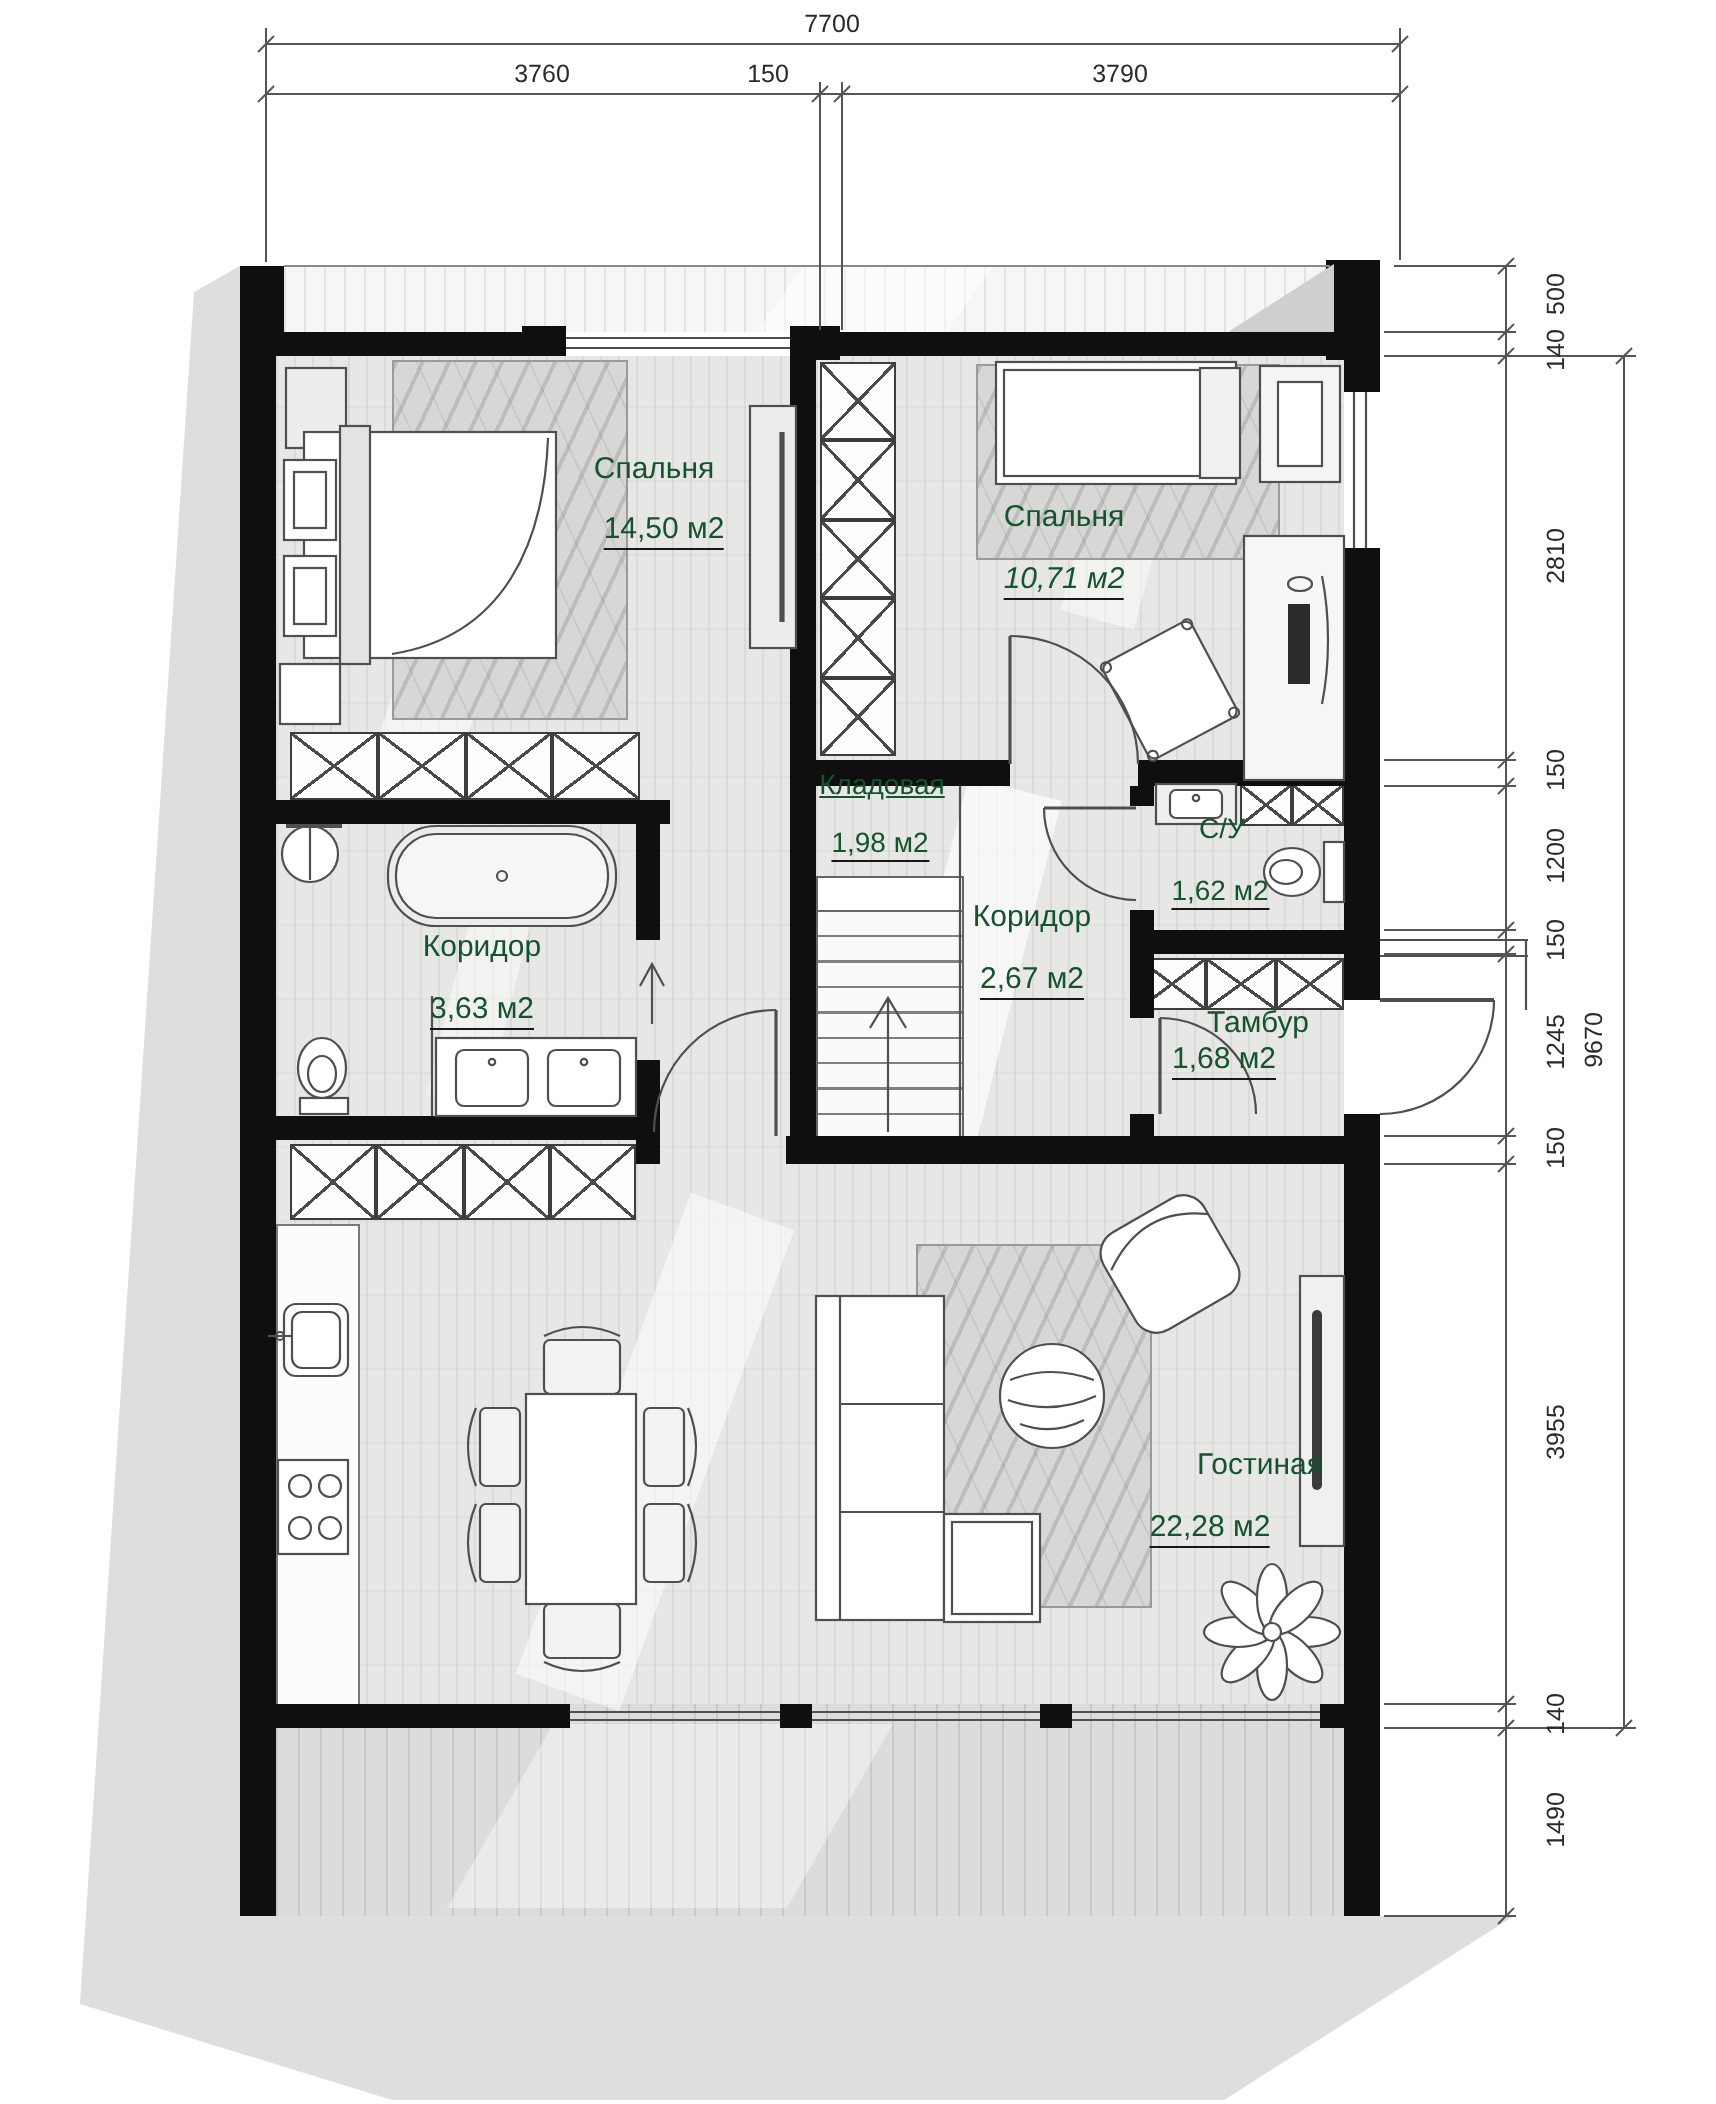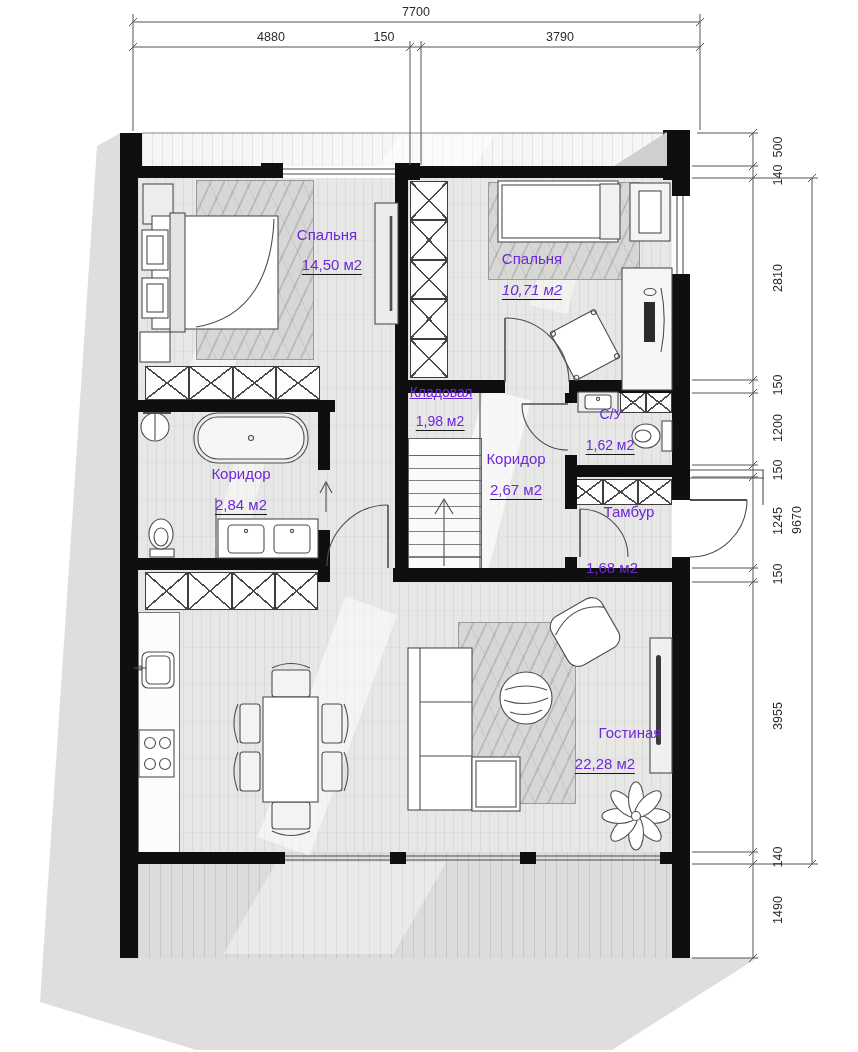--- a/index.html
+++ b/index.html
@@ -30,21 +30,21 @@
   .xbox{flex:1;background-color:#fdfdfd;border:1.4px solid #3d3d3d;margin:0;
     background-image:
      linear-gradient(to top right, transparent calc(50% - 0.8px), #4a4a4a calc(50% - 0.8px) calc(50% + 0.8px), transparent calc(50% + 0.8px)),
      linear-gradient(to bottom right, transparent calc(50% - 0.8px), #4a4a4a calc(50% - 0.8px) calc(50% + 0.8px), transparent calc(50% + 0.8px));}
   
   #stairs{background:#fafafa;border:1px solid #666;
     background-image:repeating-linear-gradient(to bottom, transparent 0 11.5px, #808080 11.5px 12.7px);}
   #stair-landing{background:#ffffff;border:1px solid #666;}
   #kitchen-counter{background:#fcfcfc;border:1px solid #777;}
   
-  .label{position:absolute;font-size:15px;line-height:17px;color:#6d28d9;white-space:nowrap;transform:translateX(-50%);}
+  .label{position:absolute;font-size:15px;line-height:17px;color:#14532d;white-space:nowrap;transform:translateX(-50%);}
   .area{border-bottom:1.3px solid #181818;padding-bottom:1px;}
   .dim{position:absolute;font-size:12.5px;color:#2a2a2a;white-space:nowrap;transform:translateX(-50%);}
   .vdim{position:absolute;width:70px;font-size:12.5px;color:#2a2a2a;text-align:center;
         transform:rotate(-90deg);white-space:nowrap;}
   svg{position:absolute;left:0;top:0;pointer-events:none;}
 </style>
 </head>
 <body>
 
 <div id="plan">
@@ -366,30 +366,30 @@
   <div class="label" style="left:441px;top:384px;font-size:14px;text-decoration:underline;"><span>Кладовая</span></div>
   <div class="label" style="left:440px;top:413px;font-size:14px;"><span class="area">1,98 м2</span></div>
 
   <div class="label" style="left:516px;top:450px;"><span>Коридор</span></div>
   <div class="label" style="left:516px;top:481px;"><span class="area">2,67 м2</span></div>
 
   <div class="label" style="left:611px;top:406px;font-size:14px;"><span>С/У</span></div>
   <div class="label" style="left:610px;top:437px;font-size:14px;"><span class="area">1,62 м2</span></div>
 
   <div class="label" style="left:613px;top:503px;margin-left:16px;"><span>Тамбур</span></div>
-  <div class="label" style="left:612px;top:559px;"><span class="area">1,68 м2</span></div>
+  <div class="label" style="left:612px;top:521px;"><span class="area">1,68 м2</span></div>
 
   <div class="label" style="left:241px;top:465px;"><span>Коридор</span></div>
-  <div class="label" style="left:241px;top:496px;"><span class="area">2,84 м2</span></div>
+  <div class="label" style="left:241px;top:496px;"><span class="area">3,63 м2</span></div>
 
   <div class="label" style="left:606px;top:724px;margin-left:24px;"><span>Гостиная</span></div>
   <div class="label" style="left:605px;top:755px;"><span class="area">22,28 м2</span></div>
 
   <div class="dim" style="left:416px;top:5px;"><span>7700</span></div>
-  <div class="dim" style="left:271px;top:30px;"><span>4880</span></div>
+  <div class="dim" style="left:271px;top:30px;"><span>3760</span></div>
   <div class="dim" style="left:384px;top:30px;"><span>150</span></div>
   <div class="dim" style="left:560px;top:30px;"><span>3790</span></div>
 
   <div class="vdim" style="left:743px;top:140px;"><span>500</span></div>
   <div class="vdim" style="left:743px;top:168px;"><span>140</span></div>
   <div class="vdim" style="left:743px;top:271px;"><span>2810</span></div>
   <div class="vdim" style="left:743px;top:378px;"><span>150</span></div>
   <div class="vdim" style="left:743px;top:421px;"><span>1200</span></div>
   <div class="vdim" style="left:743px;top:463px;"><span>150</span></div>
   <div class="vdim" style="left:743px;top:514px;"><span>1245</span></div>

